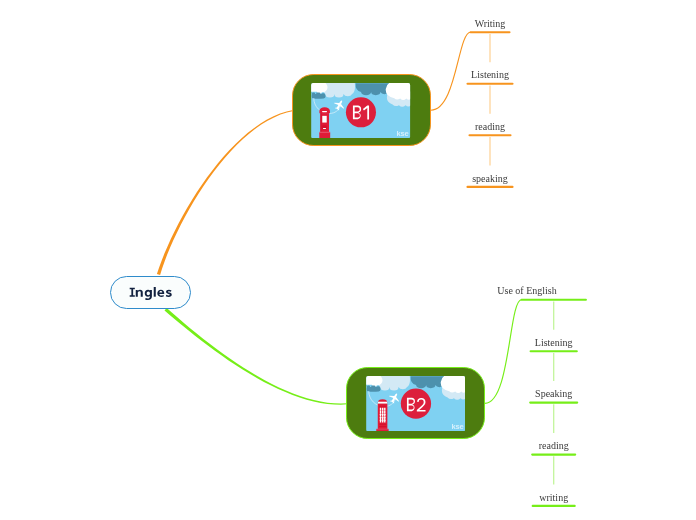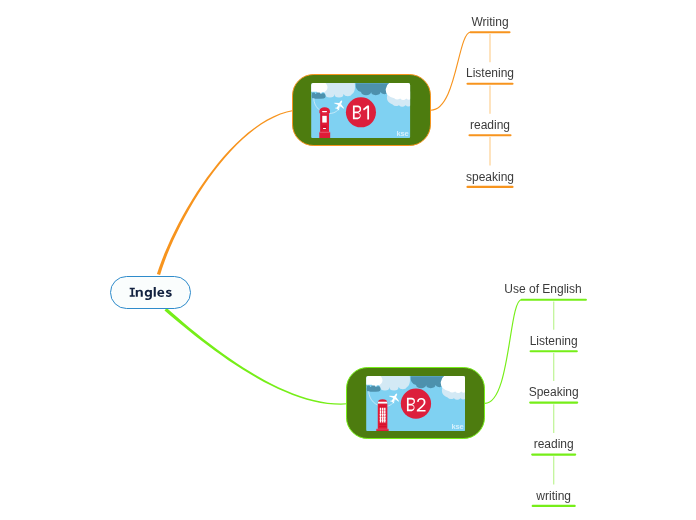--- a/index.html
+++ b/index.html
@@ -11,22 +11,22 @@
   .root-node{position:absolute;box-sizing:border-box;
      border:1.6px solid #2E8BCB;border-radius:18px;background:#fafdfd;
      display:flex;align-items:center;justify-content:center;}
   .root-label{font-size:14px;font-weight:bold;color:#0f2042;letter-spacing:0.1px;
      font-family:"Liberation Sans",sans-serif;position:absolute;opacity:0;}
   .root-label-art{position:absolute;left:18.0px;top:9.4px;}
 
   .img-node{position:absolute;box-sizing:border-box;background:#4d7c0f;}
   .node-pic{position:absolute;}
 
-  .leaf-label{position:absolute;font-size:12px;color:#3b3b3b;white-space:nowrap;
-     transform:translate(-50%,-100%);font-family:Liberation Sans, sans-serif;}
+  .leaf-label{position:absolute;font-size:10px;color:#3b3b3b;white-space:nowrap;
+     transform:translate(-50%,-100%);font-family:Liberation Serif, serif;}
 </style>
 </head>
 <body>
 
 <div id="stage">
   <svg class="layer" id="links" viewBox="0 0 696 520" xmlns="http://www.w3.org/2000/svg">
       <path d="M 160.1,275.1 162.1,268.6 164.5,261.7 167.1,254.7 170.1,247.4 173.4,240.0 177.0,232.4 180.8,224.7 184.9,217.0 189.2,209.2 193.7,201.5 198.5,193.8 203.4,186.2 208.6,178.8 213.9,171.6 219.4,164.5 225.0,157.7 230.8,151.3 236.7,145.1 242.7,139.3 248.8,134.0 255.0,129.0 261.3,124.6 267.6,120.7 274.0,117.4 280.5,114.6 286.9,112.5 293.4,111.1 293.2,110.1 286.6,111.5 280.0,113.5 273.5,116.2 267.0,119.6 260.5,123.5 254.2,127.9 247.8,132.8 241.6,138.2 235.5,143.9 229.5,150.1 223.6,156.6 217.9,163.3 212.3,170.4 206.9,177.6 201.7,185.0 196.6,192.6 191.8,200.3 187.1,208.0 182.7,215.8 178.5,223.5 174.6,231.2 170.9,238.8 167.6,246.3 164.4,253.6 161.6,260.7 159.1,267.5 156.9,274.1 Z" fill="#F7941E"></path>
       <path d="M430.8,110.2 C456.5,110.2 457.8,32.3 470.5,32.3" fill="none" stroke="#F7941E" stroke-width="1.15"></path>
       <line x1="490" y1="33.9" x2="490" y2="62.3" stroke="#FDD49B" stroke-width="1.3"></line>
       <line x1="470.5" y1="32.3" x2="509.5" y2="32.3" stroke="#F7941E" stroke-width="2.1" stroke-linecap="round"></line>
@@ -168,19 +168,19 @@
     <text x="98.4" y="53.2" text-anchor="end" fill="#D7F0FC" font-family="Liberation Sans, sans-serif" font-size="7.6" font-weight="bold" letter-spacing="-0.2">kse</text>
   </g>
 </svg>
       </div>
     </div>
   <div id="leaves">
       <div class="leaf-label" style="left: 490px; top: 28.9px;">Writing</div>
       <div class="leaf-label" style="left: 490px; top: 80.4px;">Listening</div>
       <div class="leaf-label" style="left: 490px; top: 131.9px;">reading</div>
       <div class="leaf-label" style="left: 490px; top: 183.5px;">speaking</div>
-      <div class="leaf-label" style="left: 543px; top: 296.4px;">Use of English</div>
+      <div class="leaf-label" style="left: 527px; top: 296.4px;">Use of English</div>
       <div class="leaf-label" style="left: 553.7px; top: 347.9px;">Listening</div>
       <div class="leaf-label" style="left: 553.7px; top: 399.2px;">Speaking</div>
       <div class="leaf-label" style="left: 553.7px; top: 451.2px;">reading</div>
       <div class="leaf-label" style="left: 553.7px; top: 502.5px;">writing</div>
     </div>
 </div>
 
 </body></html>

